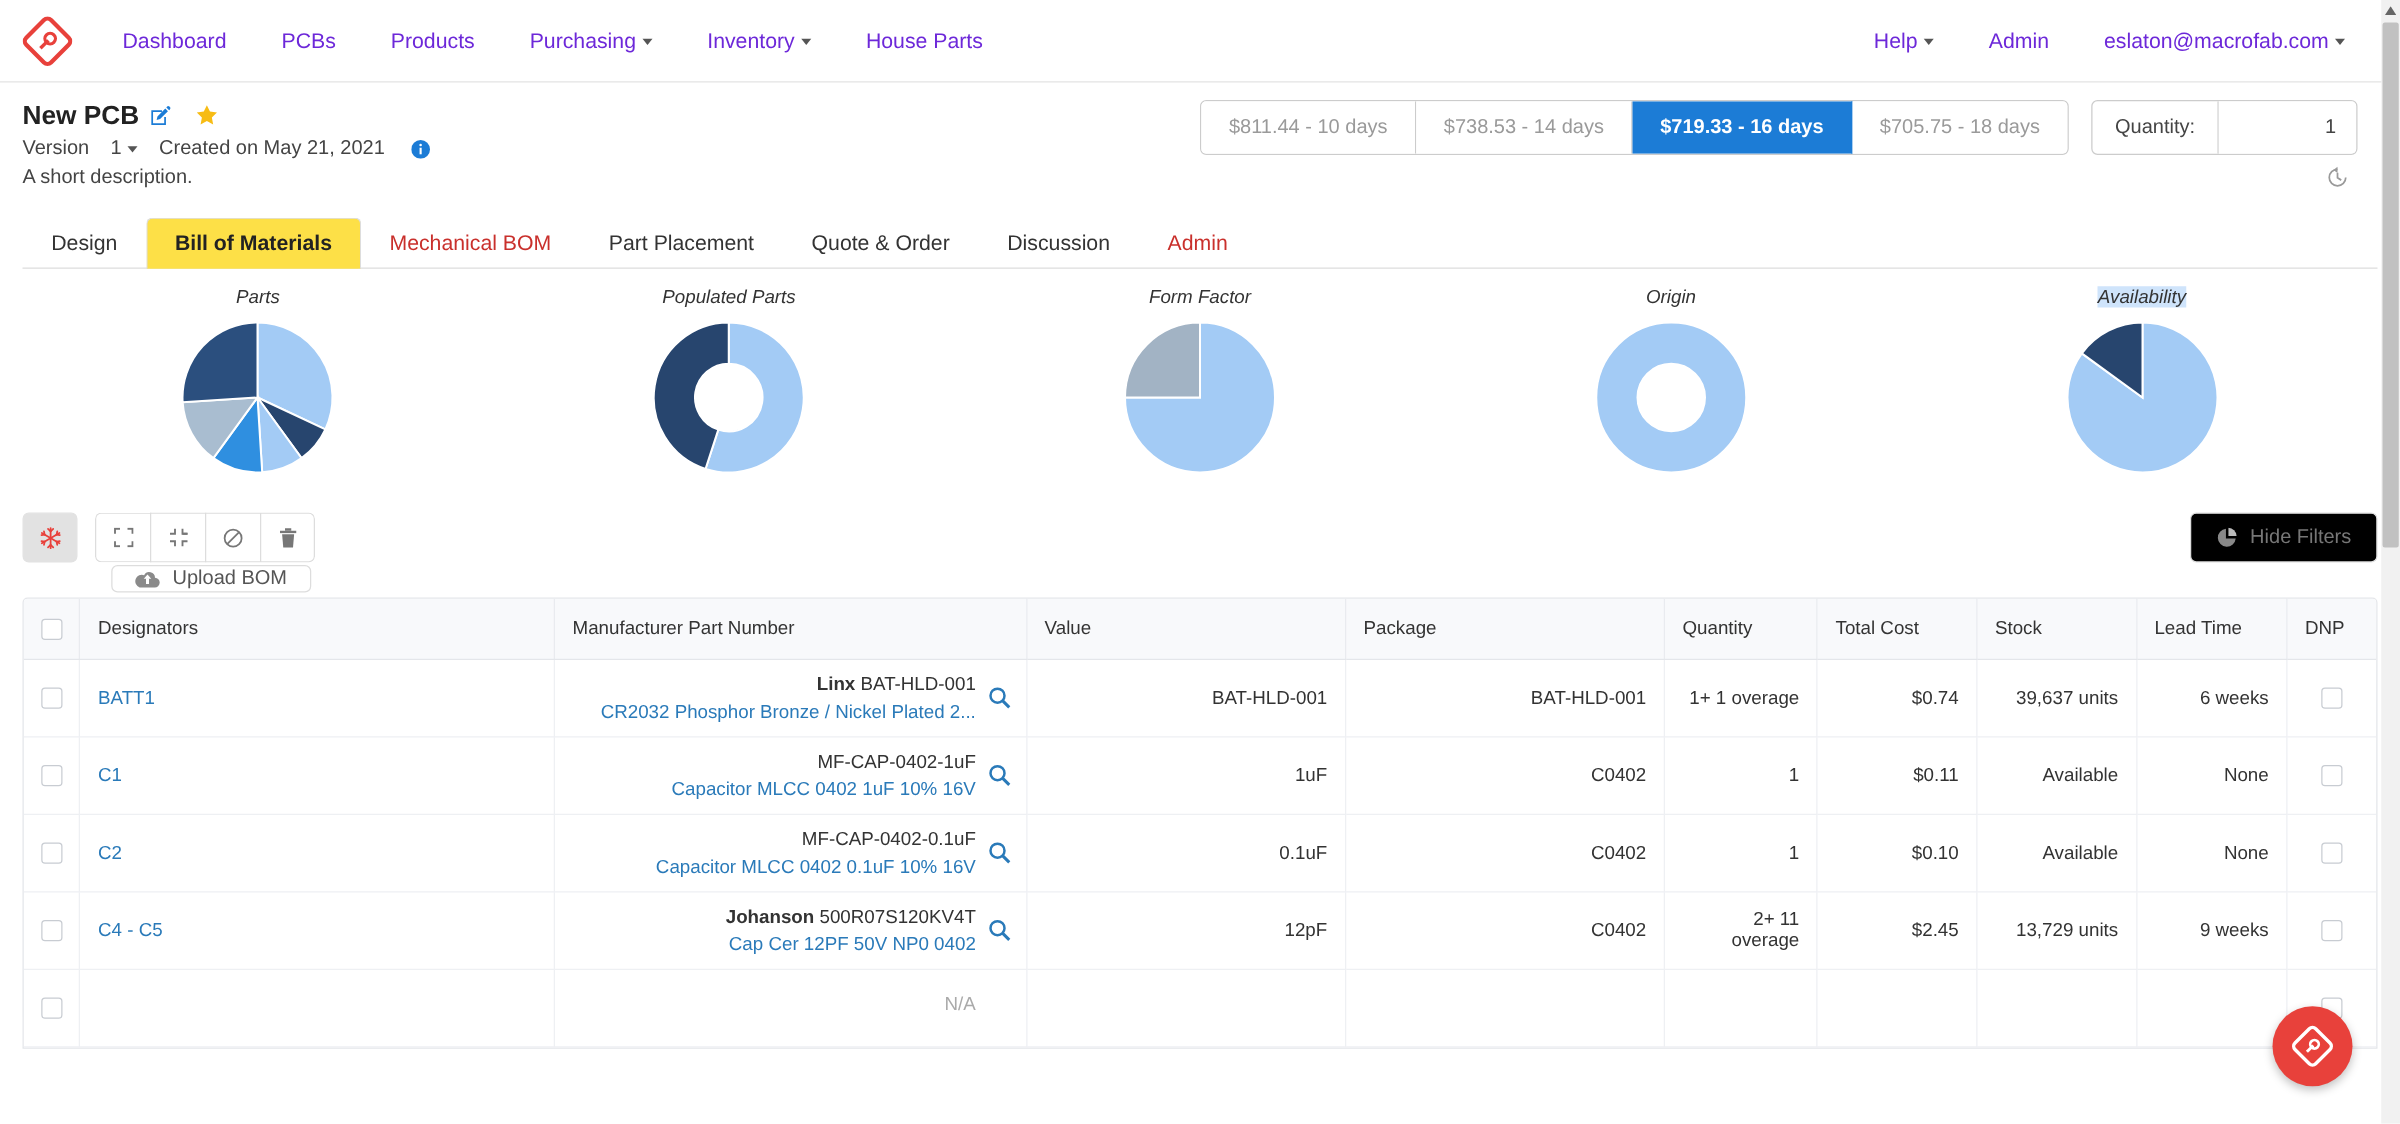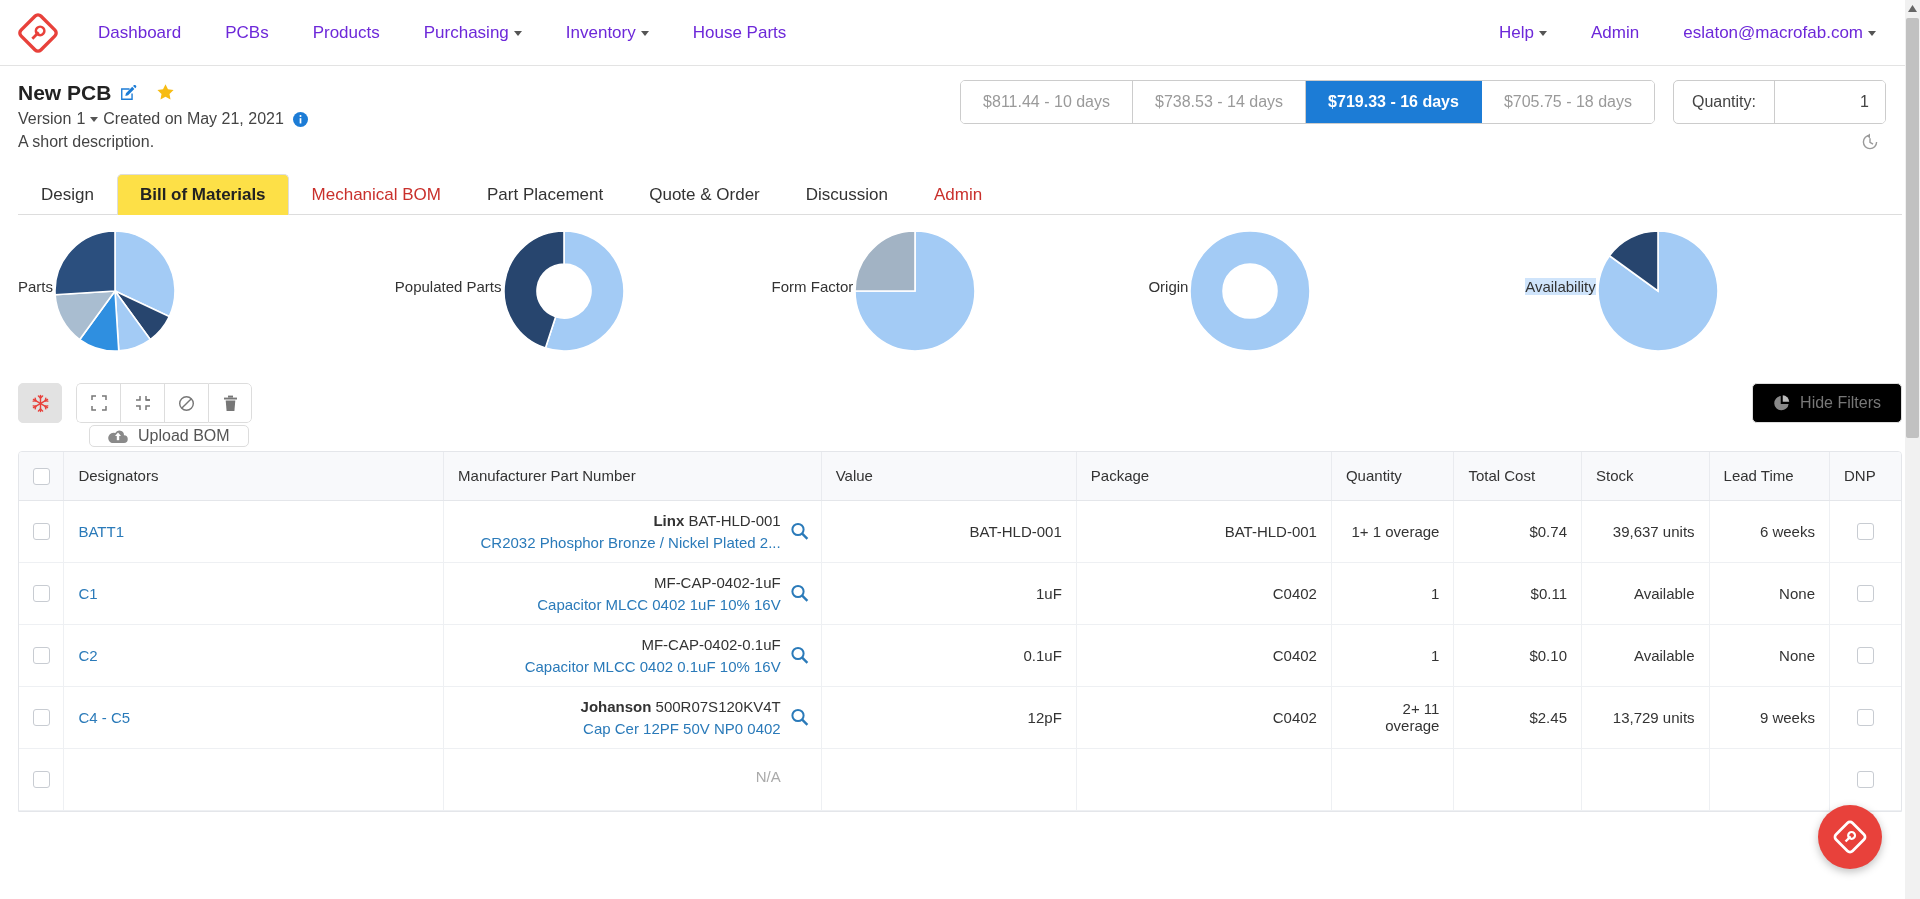--- a/index.html
+++ b/index.html
@@ -58,21 +58,21 @@
     font-size: 21px;
     font-weight: bold;
     color: #222;
     line-height: 1.1;
   }
   .icon-edit { width: 17px; height: 17px; cursor: pointer; }
   .icon-star { width: 19px; height: 19px; cursor: pointer; margin-left: 10px;}
   .meta-row {
     display: flex; align-items: center;
     font-size: 16px; color: #444;
-    margin-top: 6px; gap: 5px;
+    margin-top: 6px; gap: 17px;
   }
   .version-select { cursor: pointer; display: inline-flex; align-items: center; }
   .icon-info { width: 15px; height: 15px; margin-left: 4px; cursor: pointer; }
   .description { font-size: 16px; color: #444; margin-top: 5px; }
 
   
   .header-right {
     margin-left: auto;
     display: flex;
     flex-direction: column;
@@ -169,22 +169,23 @@
 
   
   .charts {
     display: flex;
     margin: 14px 18px 0 18px;
     padding-bottom: 10px;
   }
   .chart-cell {
     flex: 1 1 0;
     display: flex;
-    flex-direction: row;
+    flex-direction: column;
     align-items: center;
+    font-style: italic;
   }
   .chart-title {
     font-size: 15px;
     color: #333;
     margin-bottom: 10px;
   }
   .chart-title.selected {
     background: #cfe4fb;
   }
   .chart-svg { display: block; }

